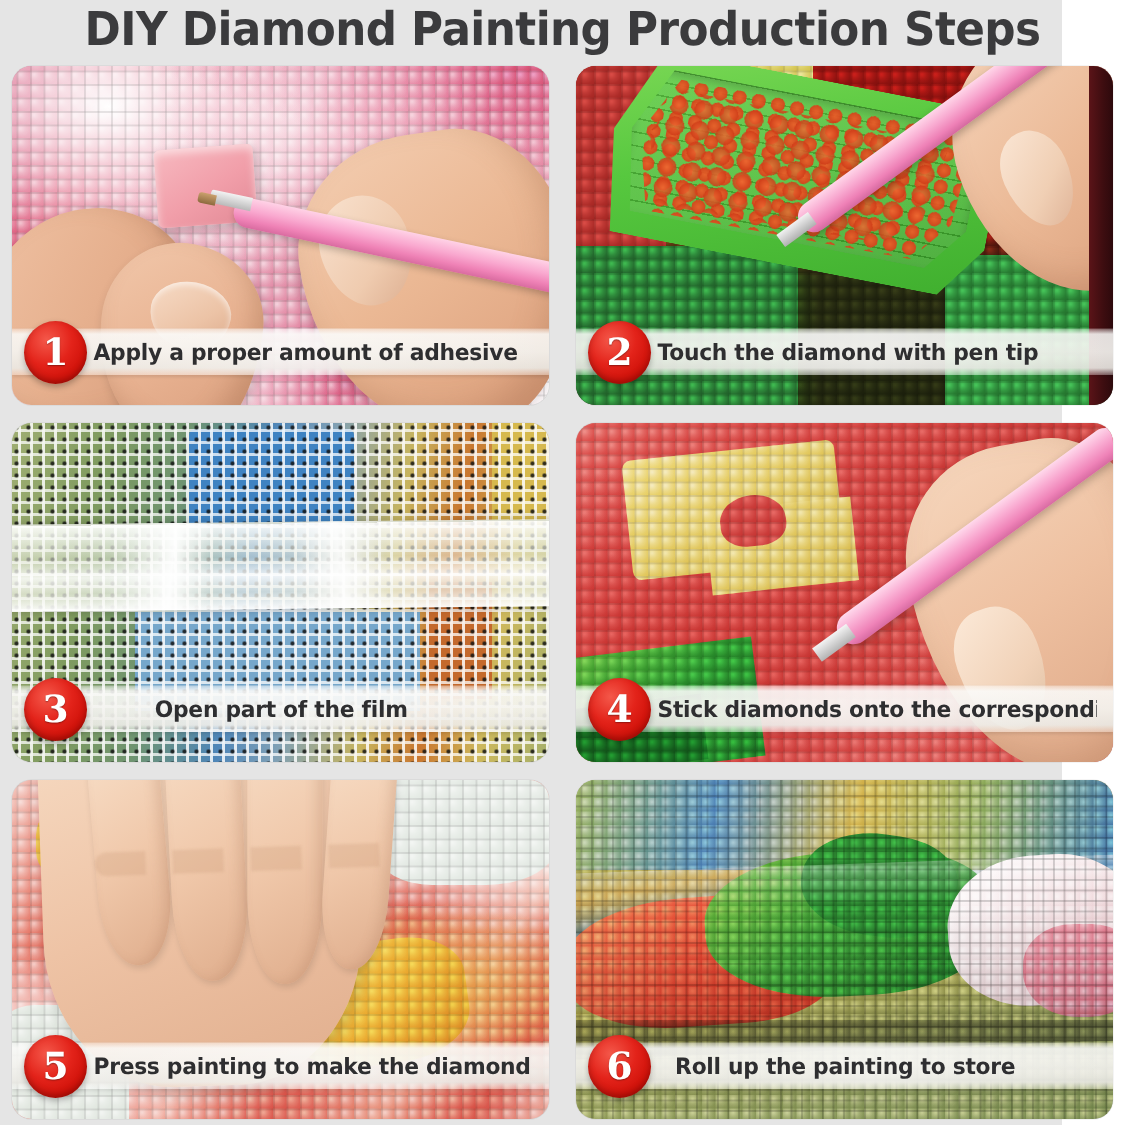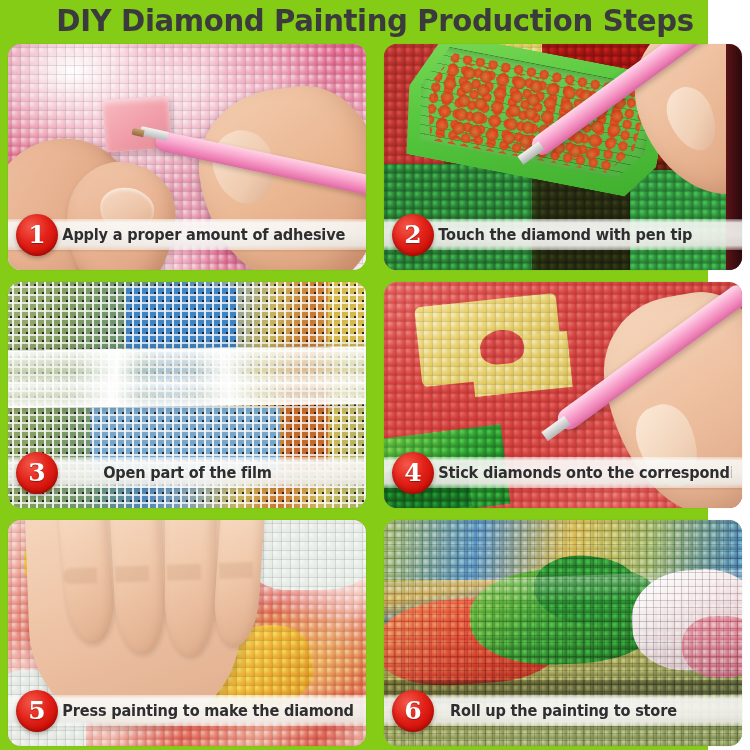--- a/index.html
+++ b/index.html
@@ -9,21 +9,21 @@
     height: 750px;
     overflow: hidden;
     background: #ffffff;
     font-family: "Liberation Sans", sans-serif;
   }
 
   #page {
     position: relative;
     width: 708px;
     height: 750px;
-    background: #84cc16;
+    background: #e5e5e5;
   }
 
   
   .page-title {
     position: absolute;
     top: 0px;
     left: 0;
     width: 750px;
     height: 42px;
     line-height: 40px;

